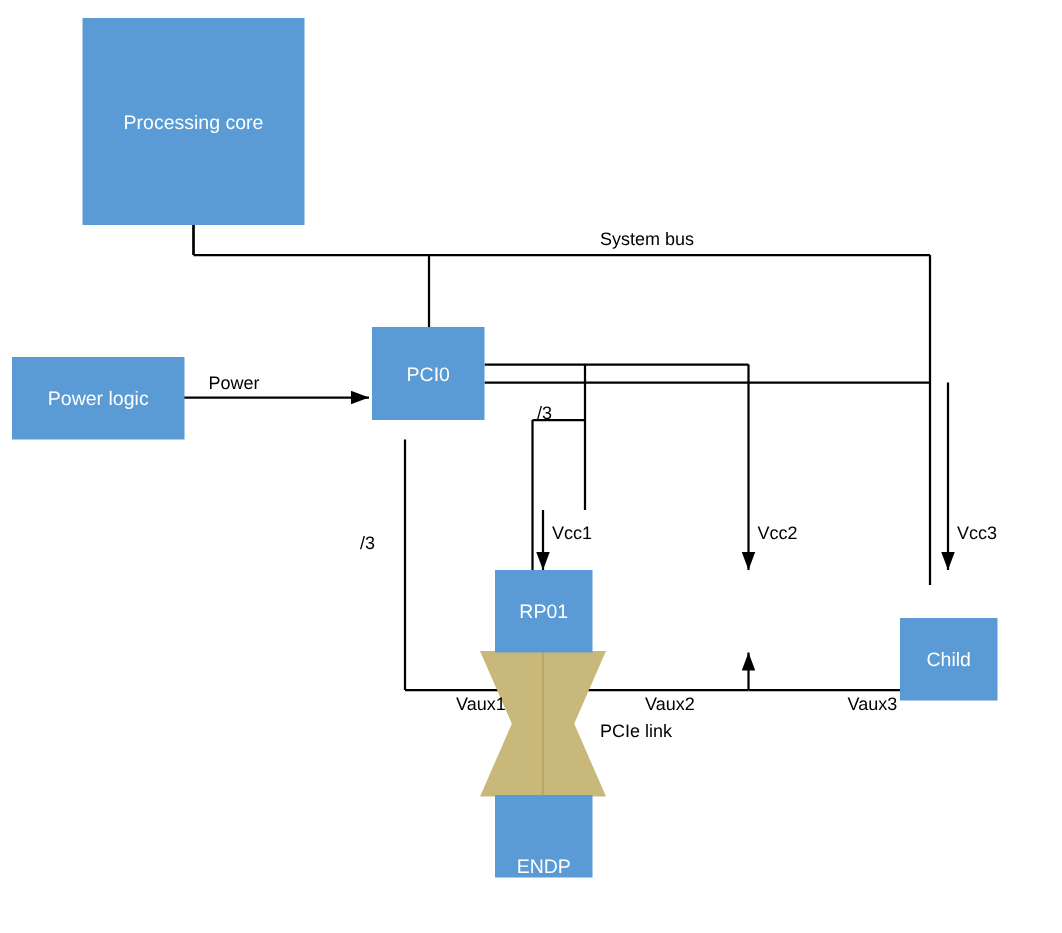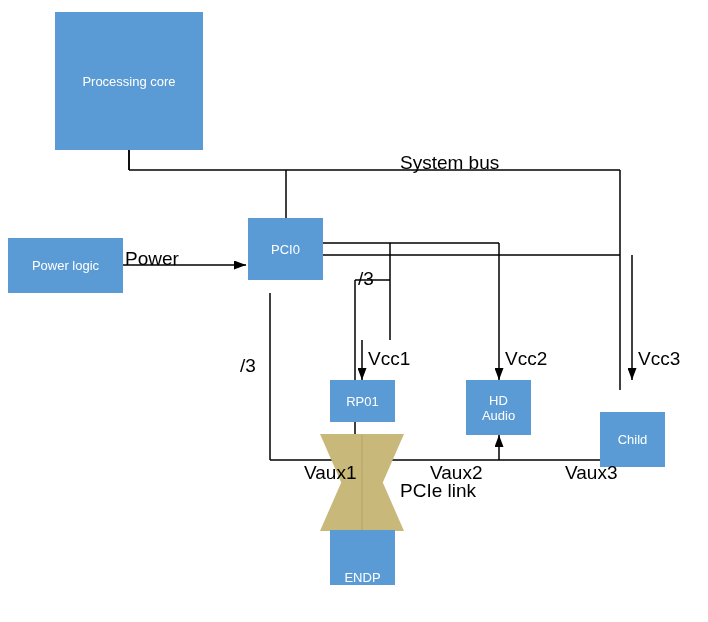--- a/index.html
+++ b/index.html
@@ -23,21 +23,21 @@
       color: #fff;
       display: flex;
       align-items: center;
       justify-content: center;
       text-align: center;
       border: none;
     }
     .label {
       position: absolute;
       color: #000;
-      font-size: 19px;
+      font-size: 12px;
       white-space: nowrap;
     }
     svg.diagram-svg {
       position: absolute;
       top: 0; left: 0;
       width: 708px;
       height: 622px;
       overflow: visible;
     }
   </style>
@@ -112,40 +112,36 @@
   </div>
 
   <div class="block" style="left:8px; top:238px; width:115px; height:55px;">
     <span>Power logic</span>
   </div>
 
   <div class="block" style="left:248px; top:218px; width:75px; height:62px;">
     <span>PCI0</span>
   </div>
 
-  <div class="block" style="left:330px; top:380px; width:65px; height:42px;">
+  <div class="block" style="left:330px; top:380px; width:65px; height:55px;">
     <span>RP01</span>
   </div>
 
-  <div class="block" style="left:466px; top:380px; width:65px; height:55px;">
-    <span style="white-space:pre-line;">HD
-Audio</span>
-  </div>
 
   <div class="block" style="left:600px; top:380px; width:65px; height:55px;margin-top:32px;">
     <span>Child</span>
   </div>
 
   <div class="block" style="left:330px; top:530px; width:65px; height:55px;align-items:flex-end;">
     <span>ENDP</span>
   </div>
 
   <div class="label" style="left:400px; top:152px;">System bus</div>
 
-  <div class="label" style="left:125px; top:248px;">Power</div>
+  <div class="label" style="left:139px; top:248px;">Power</div>
 
   <div class="label" style="left:358px; top:268px;">/3</div>
 
   <div class="label" style="left:240px; top:355px;">/3</div>
 
   <div class="label" style="left:368px; top:348px;text-align:right;">Vcc1</div>
 
   <div class="label" style="left:505px; top:348px;">Vcc2</div>
 
   <div class="label" style="left:638px; top:348px;">Vcc3</div>

